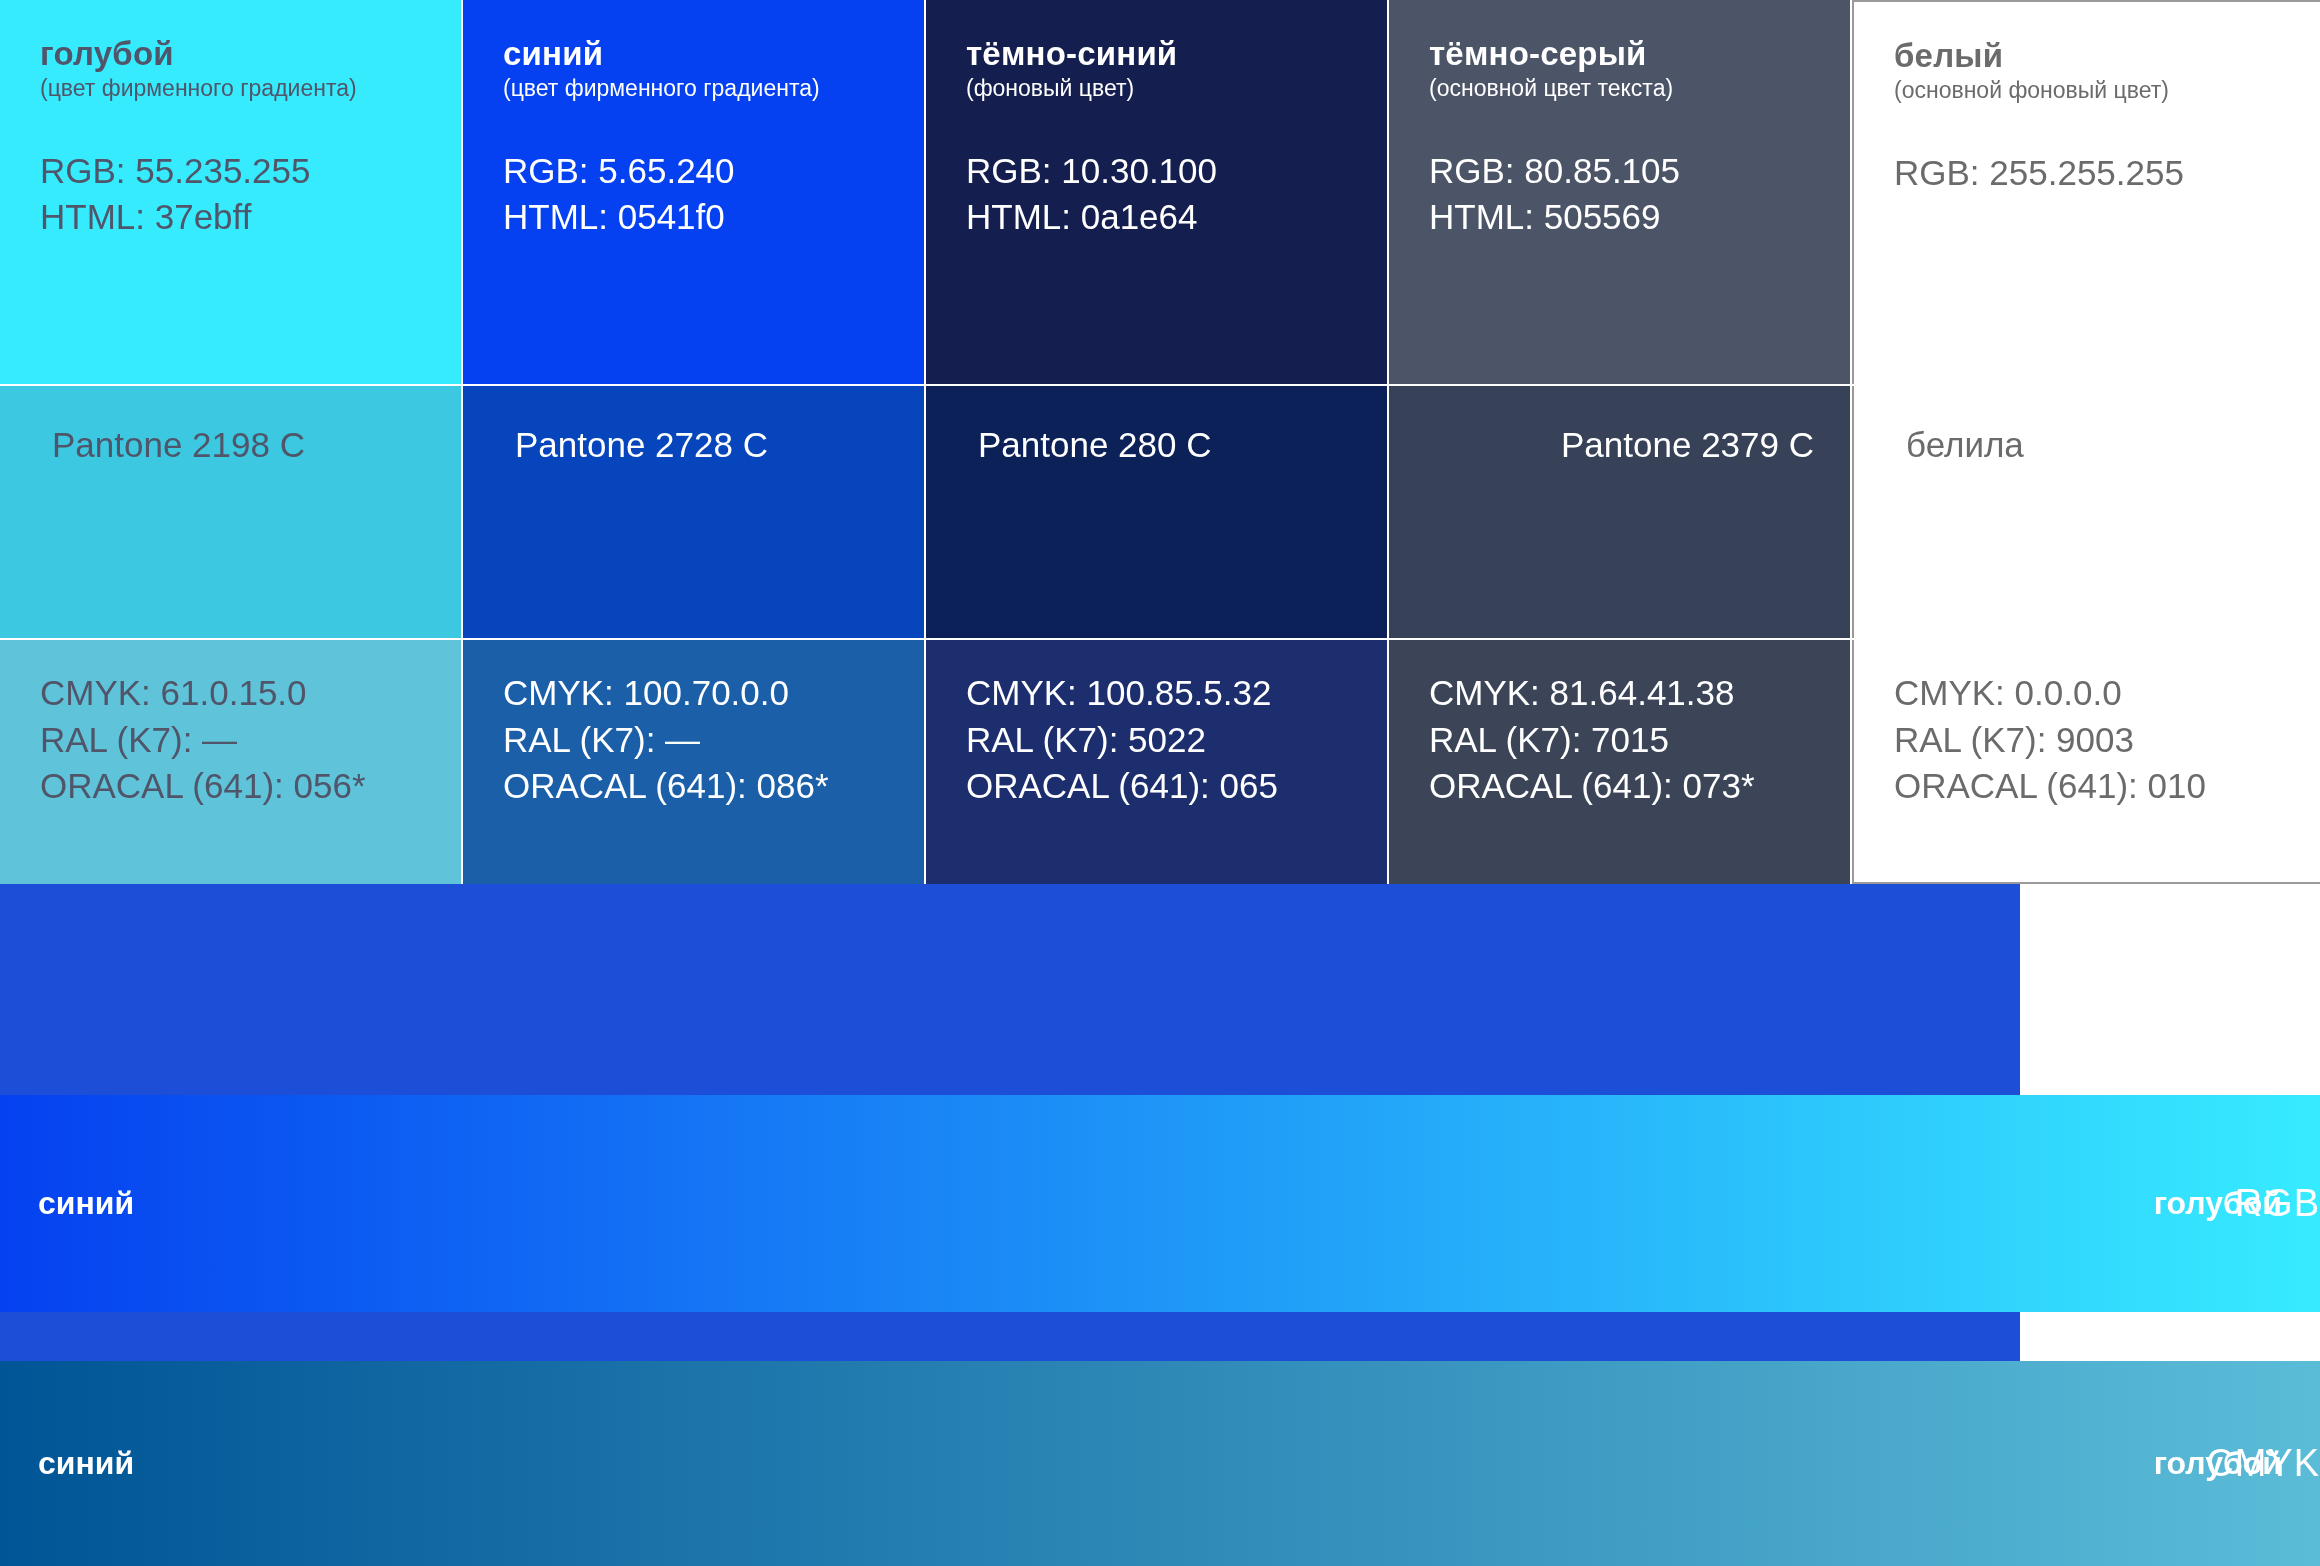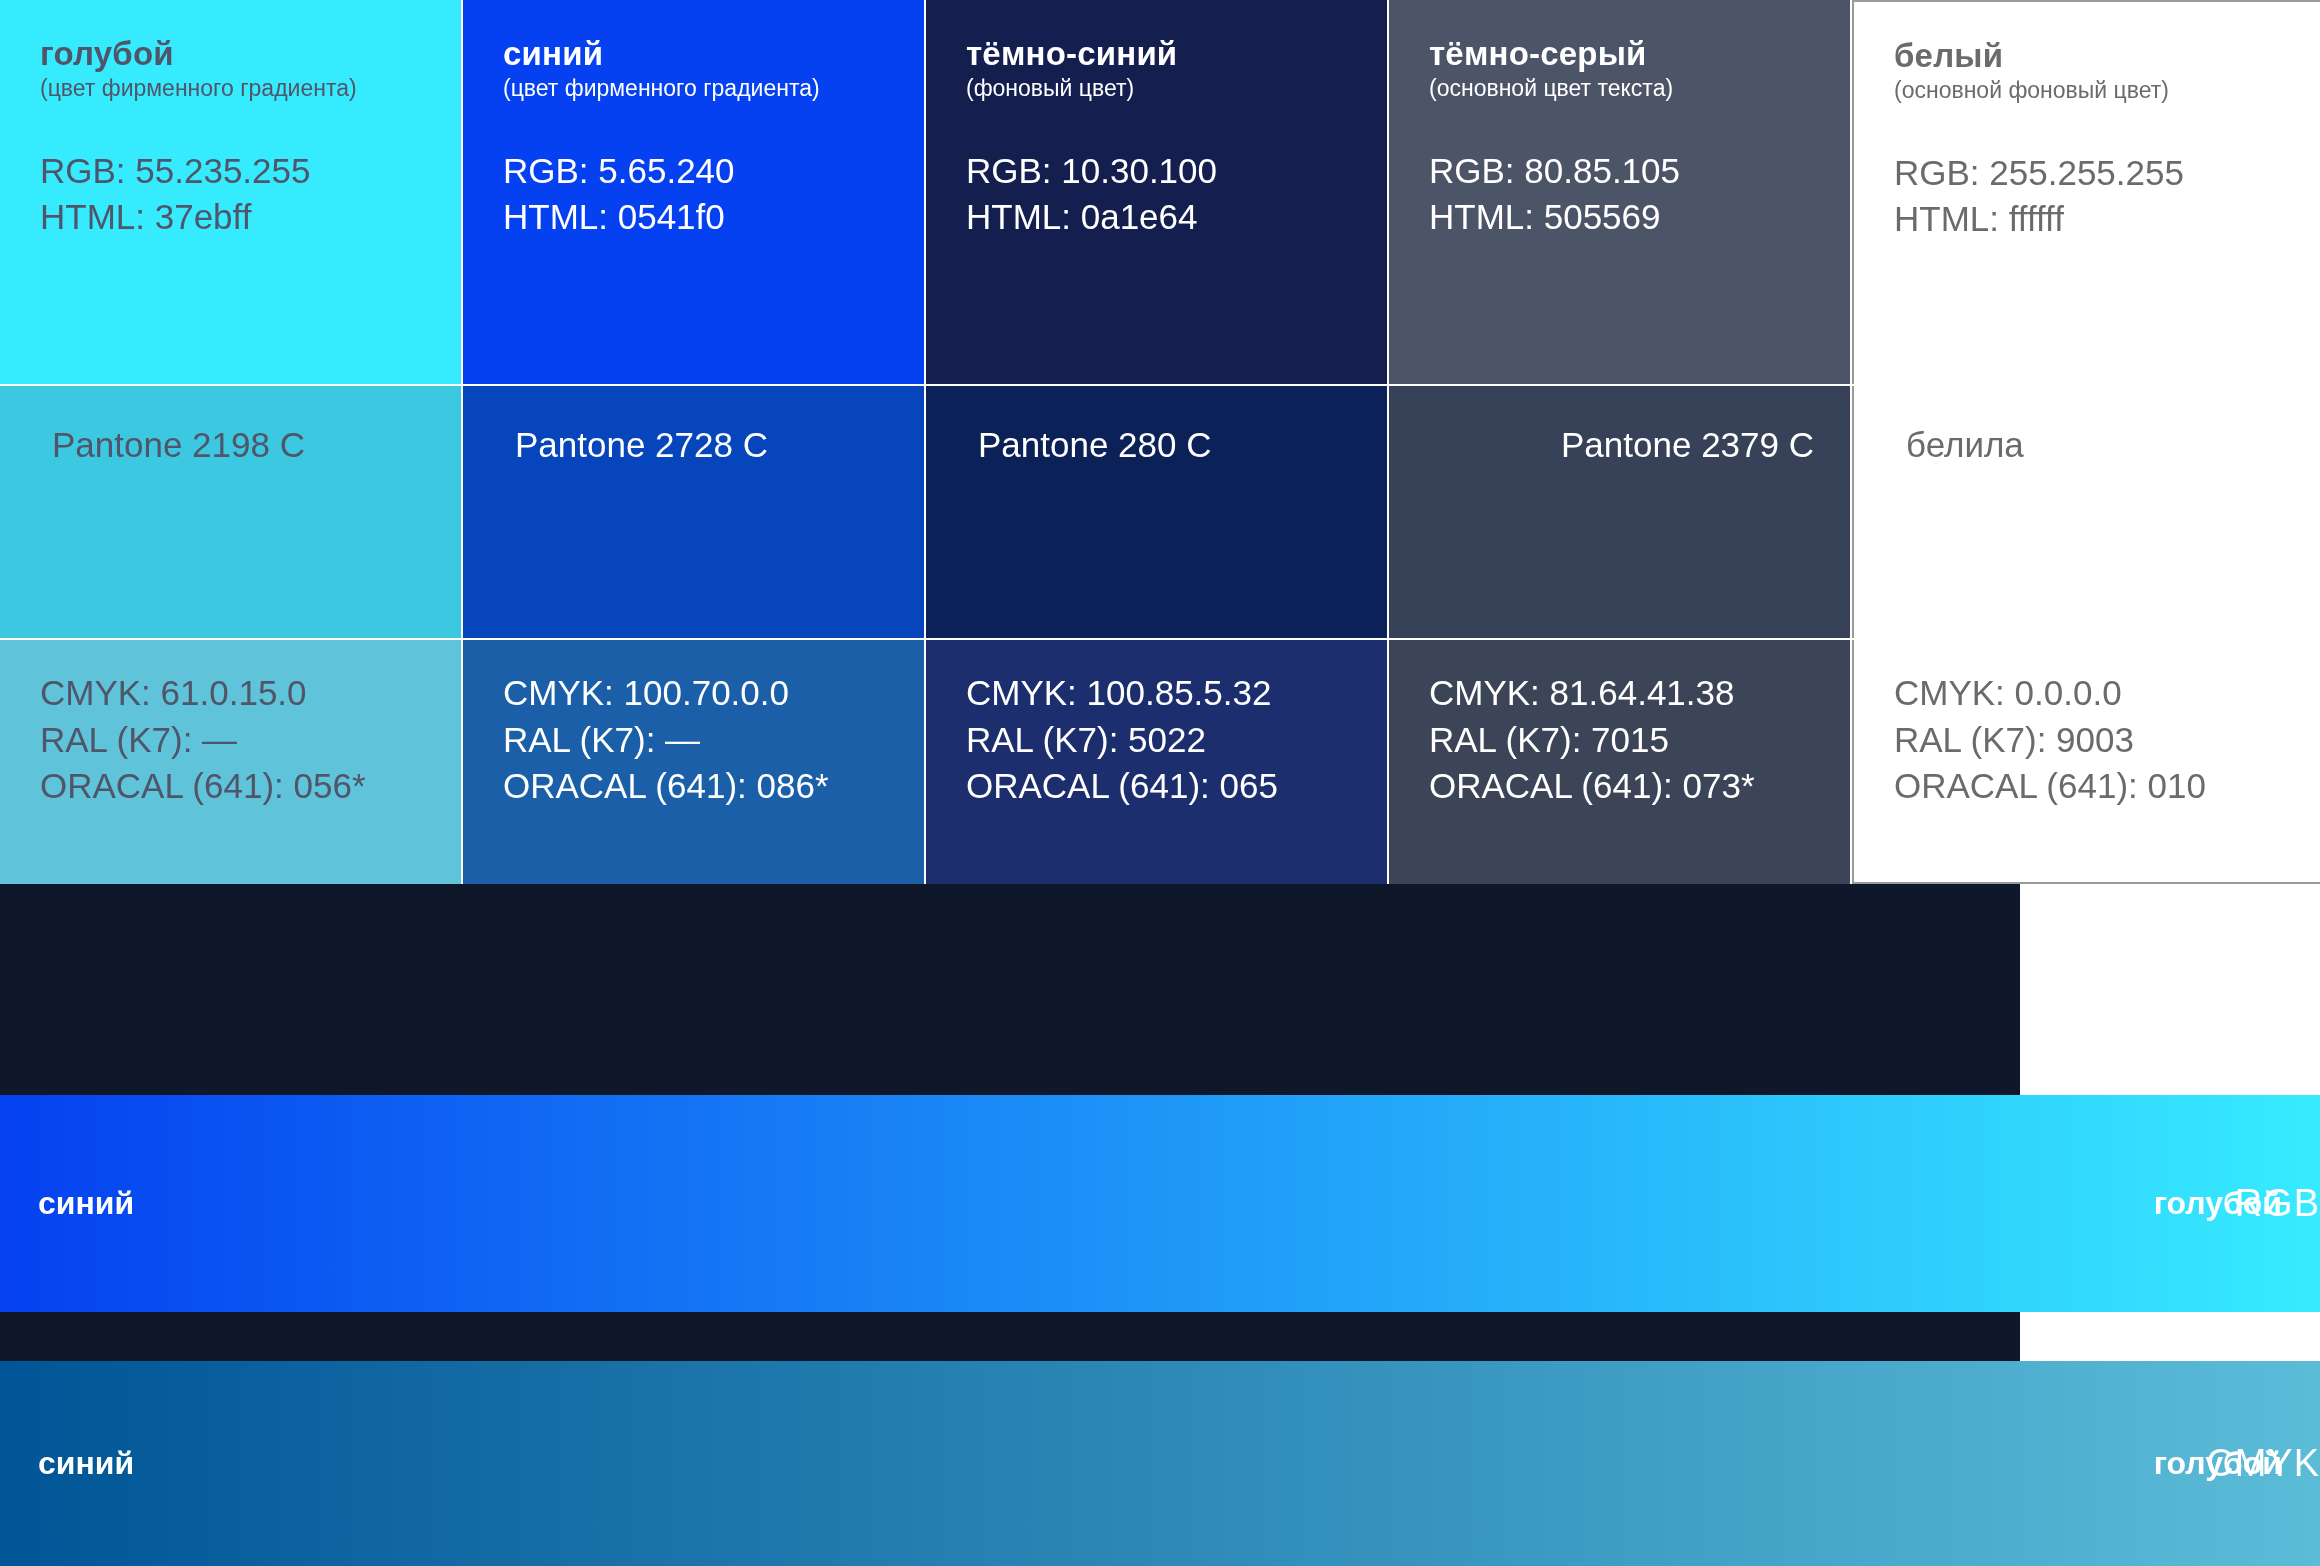--- a/index.html
+++ b/index.html
@@ -8,21 +8,21 @@
     height: 1566px;
     background: #ffffff;
     font-family: "Liberation Sans", sans-serif;
     overflow: hidden;
   }
 
   .page {
     position: relative;
     width: 2020px;
     height: 1566px;
-    background: #0f172a;
+    background: #1d4ed8;
   }
 
   
   .swatch-table {
     position: absolute;
     left: 0;
     top: 0;
     width: 2320px;
     height: 884px;
     display: grid;
@@ -168,21 +168,20 @@
         </div>
       </div>
     </div>
     <div class="gutter-col"></div>
     <div class="cell bordered row-top" id="c4r0" style="background: rgb(255, 255, 255); color: rgb(107, 107, 107);">
       <div class="cell-inner">
         <div class="swatch-name">белый</div>
         <div class="swatch-role">(основной фоновый цвет)</div>
         <div class="code-block">
           <div class="code-line">RGB: 255.255.255</div>
-          <div class="code-line">HTML: ffffff</div>
         </div>
       </div>
     </div>
 
     <div class="gutter-row"></div>
     <div class="gutter-row"></div>
     <div class="gutter-row"></div>
     <div class="gutter-row"></div>
     <div class="gutter-row"></div>
     <div class="gutter-row"></div>

